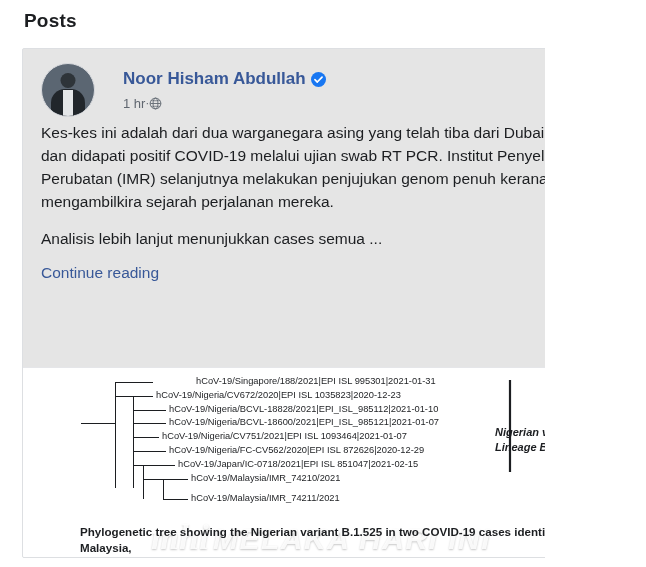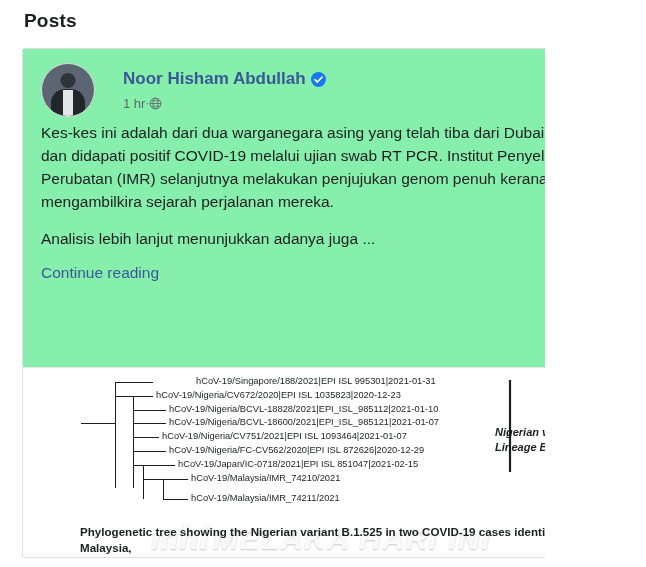--- a/index.html
+++ b/index.html
@@ -23,21 +23,21 @@
     font-weight: bold;
     color: #1c1e21;
     letter-spacing: 0.2px;
   }
   .post-card {
     position: absolute;
     left: 22px;
     top: 48px;
     width: 602px;
     height: 510px;
-    background: #86efac;
+    background: #e5e5e5;
     border: 1px solid #dddfe2;
     border-radius: 2px;
     box-sizing: border-box;
     overflow: hidden;
   }
   .post-header {
     position: relative;
     height: 66px;
     padding: 12px 12px 0 12px;
     box-sizing: border-box;
@@ -240,21 +240,21 @@
             <line x1="1.6" y1="8" x2="14.4" y2="8" stroke="#606770" stroke-width="1.1"></line>
             <line x1="2.6" y1="4.6" x2="13.4" y2="4.6" stroke="#606770" stroke-width="0.9"></line>
             <line x1="2.6" y1="11.4" x2="13.4" y2="11.4" stroke="#606770" stroke-width="0.9"></line>
           </svg>
         </span>
       </div>
     </div>
 
     <div class="post-body">
       <p>Kes-kes ini adalah dari dua warganegara asing yang telah tiba dari Dubai, UAE dan didapati positif COVID-19 melalui ujian swab RT PCR. Institut Penyelidikan Perubatan (IMR) selanjutnya melakukan penjujukan genom penuh kerana mengambilkira sejarah perjalanan mereka.</p>
-      <p>Analisis lebih lanjut menunjukkan adanya juga ...</p>
+      <p>Analisis lebih lanjut menunjukkan cases semua ...</p>
       <a class="continue-link" href="#">Continue reading</a>
     </div>
 
     <div class="tree-figure">
 
       <svg class="tree-svg" width="602" height="170" viewBox="0 0 602 170">
         <g stroke="#1c1e21" stroke-width="1" fill="none" shape-rendering="crispEdges">
 
           <line x1="58" y1="55" x2="92" y2="55"></line>
 

